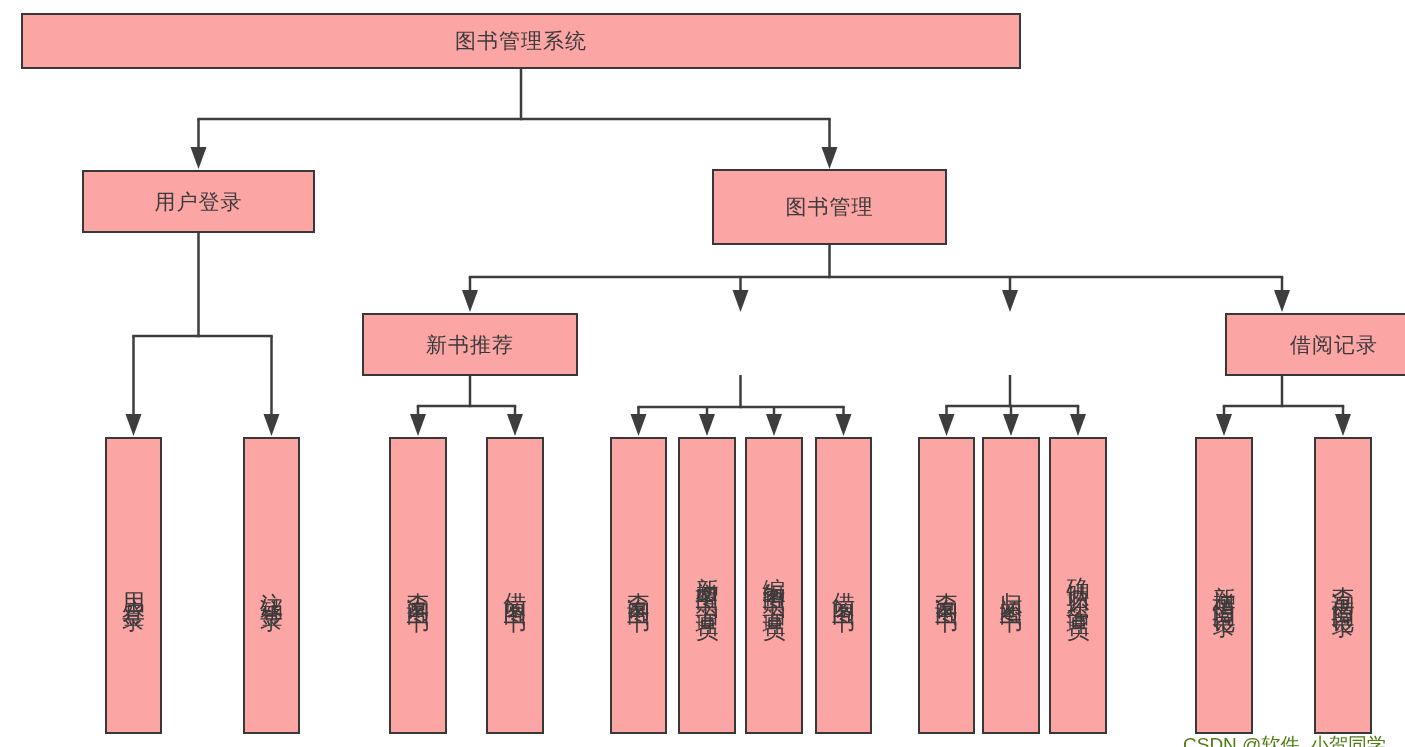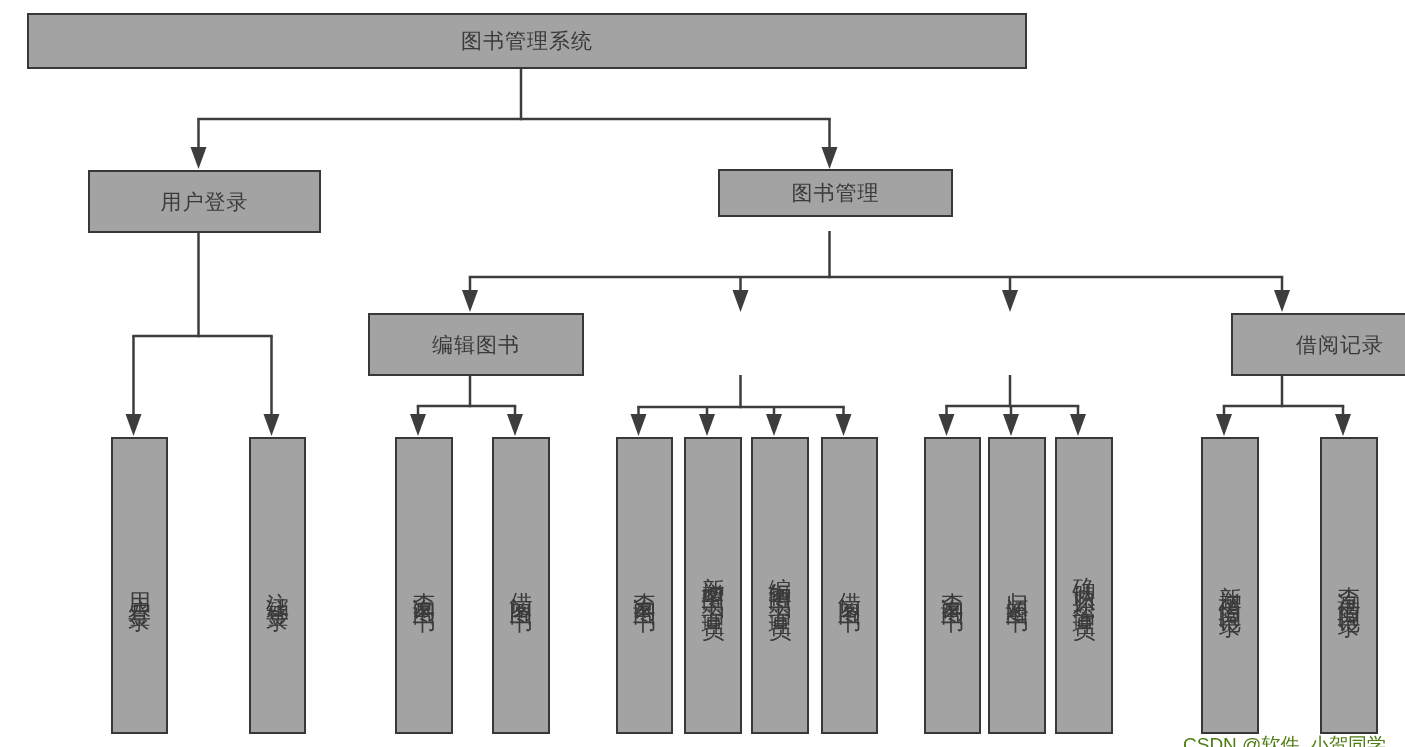--- a/index.html
+++ b/index.html
@@ -8,26 +8,25 @@
     width: 1405px; height: 747px;
     position: relative; overflow: hidden;
     font-family: "Liberation Sans", sans-serif;
     color: #3a3a3a;
   }
   .stage { position: absolute; left: 0; top: 0; width: 1405px; height: 747px; }
   svg.wires { position: absolute; left: 0; top: 0; width: 1405px; height: 747px; }
   .box {
     position: absolute;
     border: 2px solid #383838;
-    background: #a3a3a3;
+    background: #fca5a5;
     display: flex; align-items: center; justify-content: center;
     font-size: 21px; color: #3a3a3a;
     letter-spacing: 1px;
     z-index: 2;
-    margin-left: 6px;
   }
   .leaf { top: 437px; height: 297px; width: 58px; }
   .vtext {
     writing-mode: vertical-rl;
     text-orientation: mixed;
     font-size: 23px;
     line-height: 1;
     letter-spacing: 6px;
   }
   .watermark {
@@ -120,26 +119,26 @@
     </g>
   </svg>
 
   <div class="box" style="left:21px;top:13px;width:1000px;height:56px">
     <span>图书管理系统</span>
   </div>
 
   <div class="box" style="left:82px;top:170px;width:233px;height:63px">
     <span>用户登录</span>
   </div>
-  <div class="box" style="left:712px;top:169px;width:235px;height:48px">
+  <div class="box" style="left:712px;top:169px;width:235px;height:76px">
     <span>图书管理</span>
   </div>
 
   <div class="box" style="left:362px;top:313px;width:216px;height:63px">
-    <span>编辑图书</span>
+    <span>新书推荐</span>
   </div>
   <div class="box" style="left:1225px;top:313px;width:218px;height:63px">
     <span>借阅记录</span>
   </div>
 
   <div class="box leaf" style="left:105px;width:57px">
     <span class="vtext">用户登录</span>
   </div>
   <div class="box leaf" style="left:243px;width:57px">
     <span class="vtext">注销登录</span>

